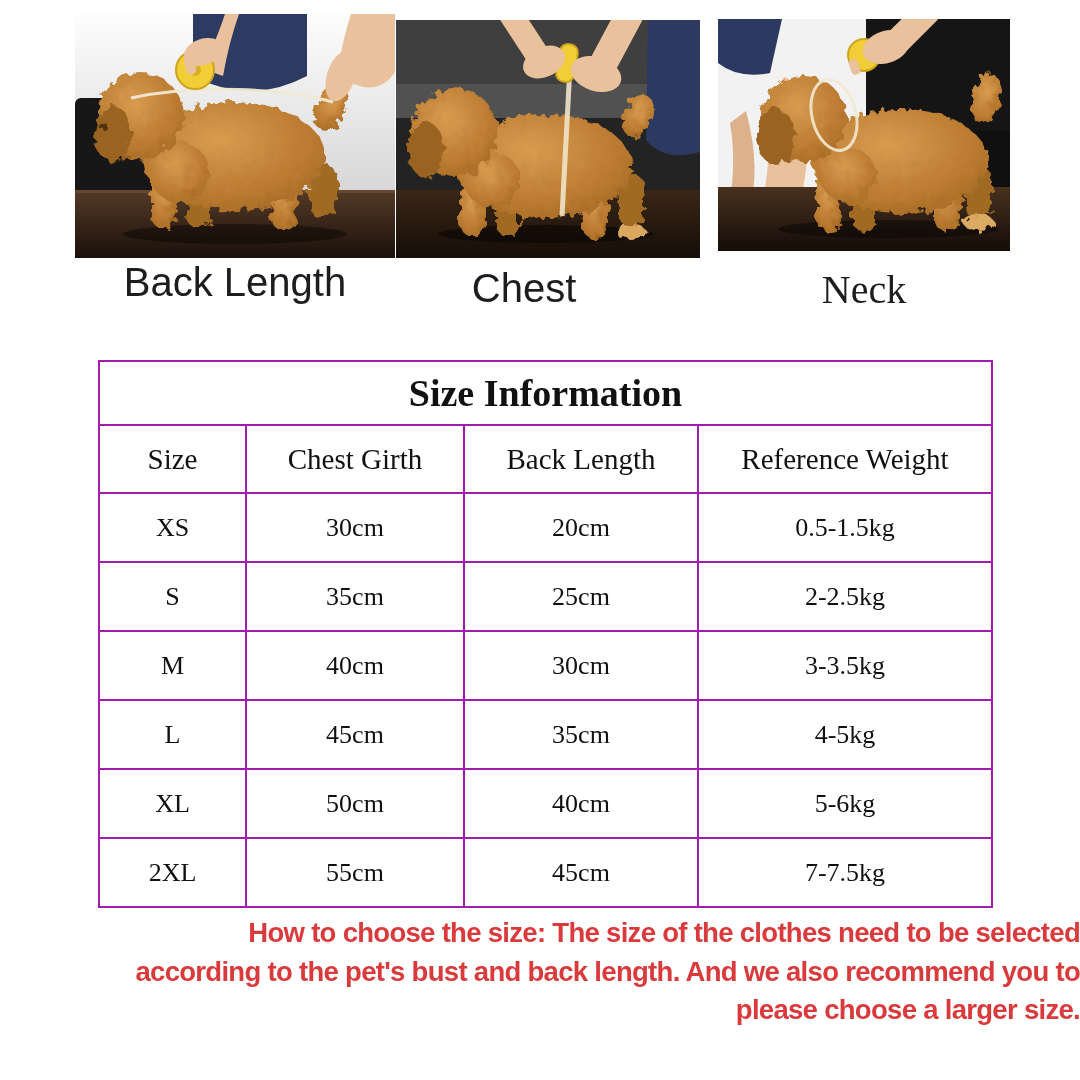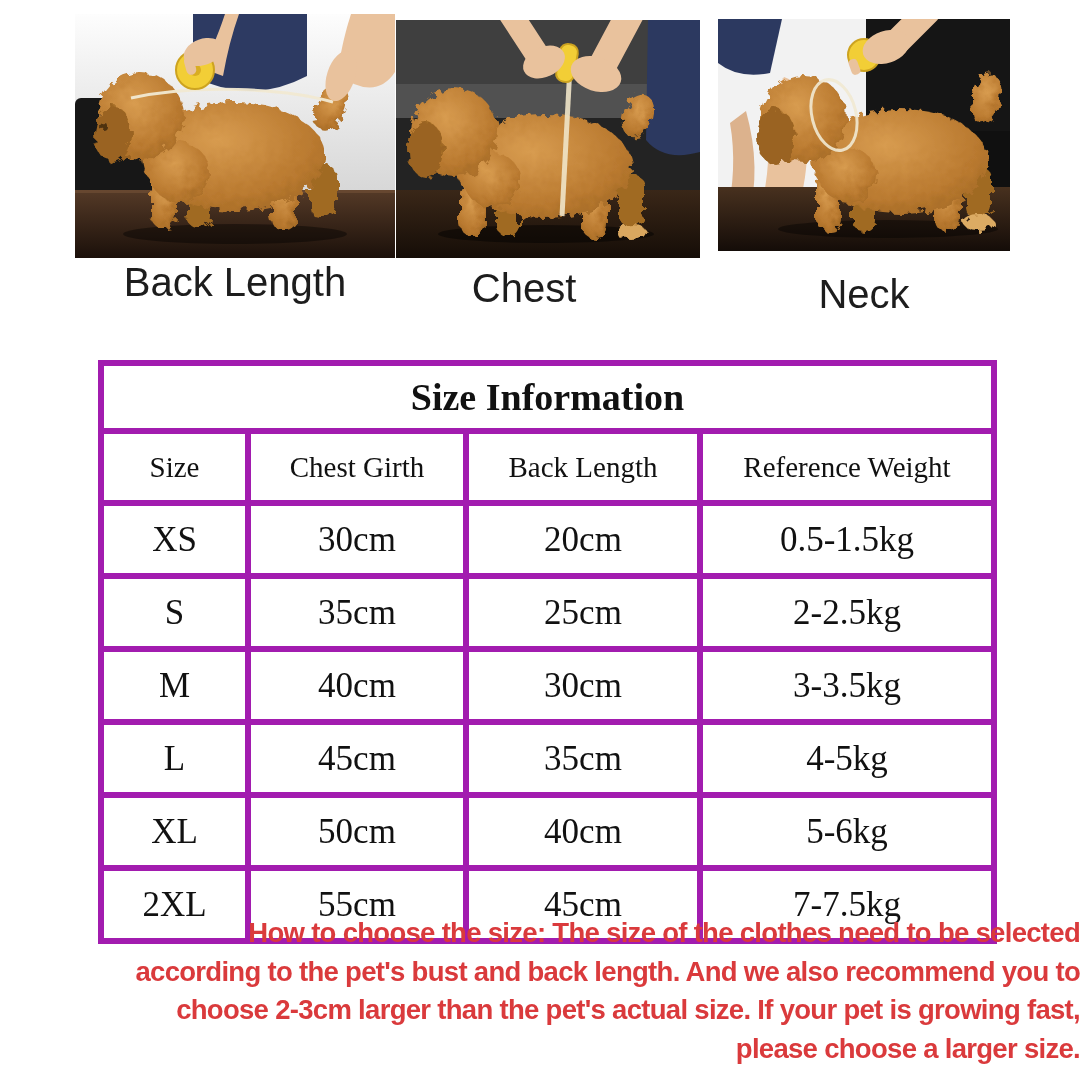--- a/index.html
+++ b/index.html
@@ -10,31 +10,31 @@
   .photo{position:absolute;margin:0;padding:0;overflow:hidden;background:#ddd;}
   .photo svg{display:block;width:100%;height:100%;}
   .photo-1{left:75px;top:14px;width:320px;height:244px;}
   .photo-2{left:396px;top:20px;width:304px;height:238px;}
   .photo-3{left:718px;top:19px;width:292px;height:232px;}
 
   .caption{position:absolute;text-align:center;color:#1d1d1d;font-size:40px;
            font-family:"Liberation Sans","DejaVu Sans",sans-serif;}
   .cap-1{left:75px;width:320px;top:260px;}
   .cap-2{left:372px;width:304px;top:266px;}
-  .cap-3{left:718px;width:292px;top:272px;}
+  .cap-3{left:718px;width:292px;top:266px;font-family:Liberation Serif, serif;}
 
   
   table.size-table{position:absolute;left:98px;top:360px;width:893px;
                    border-collapse:collapse;table-layout:fixed;
                    font-family:"Liberation Serif","DejaVu Serif",serif;color:#111;}
-  table.size-table td,table.size-table th{border:6px solid #a21caf;text-align:center;
+  table.size-table td,table.size-table th{border:2px solid #a21caf;text-align:center;
                    vertical-align:middle;font-weight:normal;background:#fff;}
   tr.title-row td{height:60px;font-size:38px;font-weight:bold;}
   tr.head-row th{height:64px;font-size:29px;margin-top:40px;}
-  tr.data-row td{height:65px;font-size:35px;}
+  tr.data-row td{height:65px;font-size:26px;}
 
   
   .note{position:absolute;left:0;top:914px;width:1080px;text-align:right;
         color:var(--note-red,#da3a3c);font-weight:bold;font-size:27.5px;
         letter-spacing:-0.7px;line-height:38.5px;
         font-family:"Liberation Sans","DejaVu Sans",sans-serif;}
   .note div{white-space:nowrap;}
 </style>
 </head>
 <body>
@@ -237,17 +237,16 @@
         <td>55cm</td>
         <td>45cm</td>
         <td>7-7.5kg</td>
       </tr>
     </tbody>
   </table>
 
   <div class="note">
     <div>How to choose the size: The size of the clothes need to be selected</div>
     <div>according to the pet's bust and back length. And we also recommend you to</div>
-    <div>choose 2-3cm larger than the pet's actual size. If your pet is growing fast,</div>
     <div>please choose a larger size.</div>
   </div>
 
 </div>
 
 </body></html>

